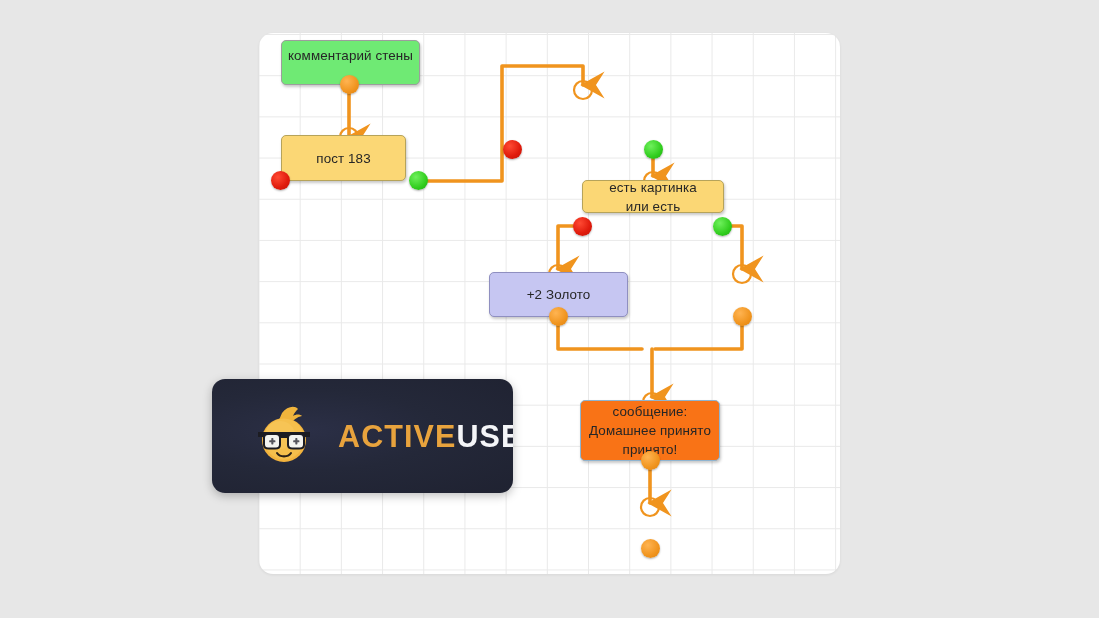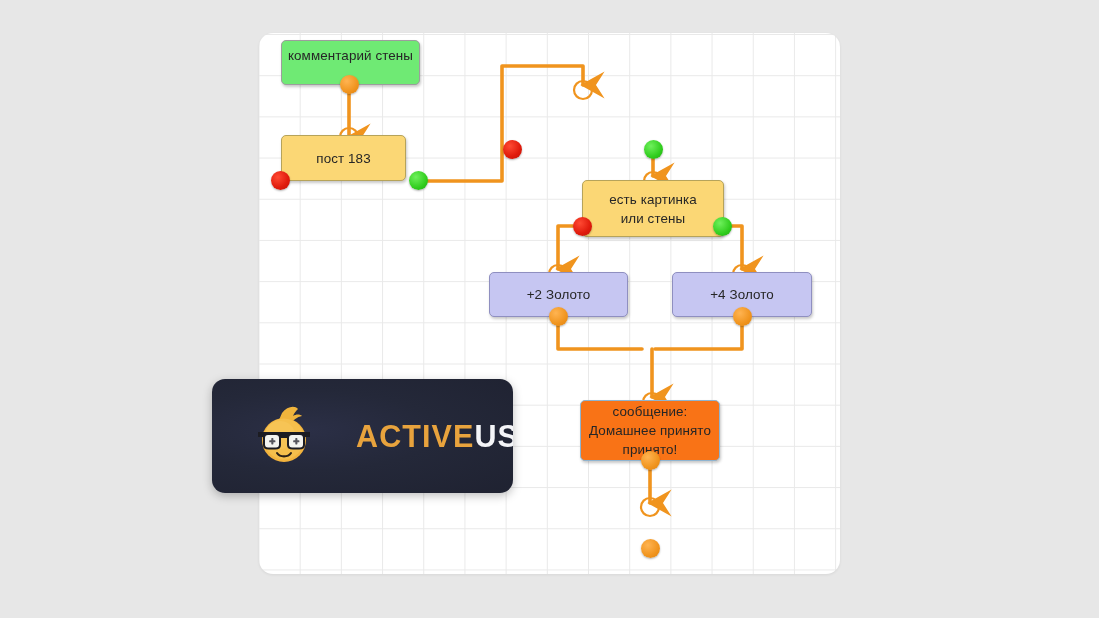--- a/index.html
+++ b/index.html
@@ -57,21 +57,21 @@
     border-radius:13px;
     display:flex;align-items:center;
     box-shadow:0 3px 10px rgba(0,0,0,.25);
     overflow:hidden;
   }
   #logo .face{position:relative;width:64px;height:64px;margin-left:40px;flex:0 0 auto;}
   #logo .wordmark{
     margin-left:22px;font-size:30.5px;font-weight:bold;letter-spacing:1.1px;
     font-family:"Liberation Sans", sans-serif;
   }
-  #logo .wm-a{color:#e8a33d;margin-left:18px;}
+  #logo .wm-a{color:#e8a33d;}
   #logo .wm-b{color:#f4f5f8;}
 </style>
 </head>
 <body>
 
 <div id="stage">
 
   <div id="canvas"></div>
 
   <svg id="wires" viewBox="0 0 581 541" width="581" height="541">
@@ -119,35 +119,32 @@
 
   <div class="node gold" style="left:281px;top:135px;width:125px;height:46px;">
     <span>пост 183</span>
   </div>
   <div class="port red" style="left:271px;top:171px;"></div>
   <div class="port green" style="left:409px;top:171px;"></div>
 
   <div class="port red" style="left:503px;top:140px;"></div>
   <div class="port green" style="left:644px;top:140px;"></div>
 
-  <div class="node gold" style="left:582px;top:180px;width:142px;height:57px;">
+  <div class="node gold" style="left:582px;top:180px;width:142px;height:33px;">
     <span>есть картинка</span>
-    <span>или стены</span>
+    <span>или есть</span>
   </div>
   <div class="port red" style="left:573px;top:217px;"></div>
   <div class="port green" style="left:713px;top:217px;"></div>
 
   <div class="node purple" style="left:489px;top:272px;width:139px;height:45px;">
     <span>+2 Золото</span>
   </div>
   <div class="port orange" style="left:549px;top:307px;"></div>
 
-  <div class="node purple" style="left:672px;top:272px;width:140px;height:45px;">
-    <span>+4 Золото</span>
-  </div>
   <div class="port orange" style="left:733px;top:307px;"></div>
 
   <div class="node blue" style="left:580px;top:400px;width:140px;height:61px;">
     <span>сообщение:</span>
     <span>Домашнее принято</span>
     <span>принято!</span>
   </div>
   <div class="port orange" style="left:641px;top:451px;"></div>
 
   <div class="port orange" style="left:641px;top:539px;"></div>

